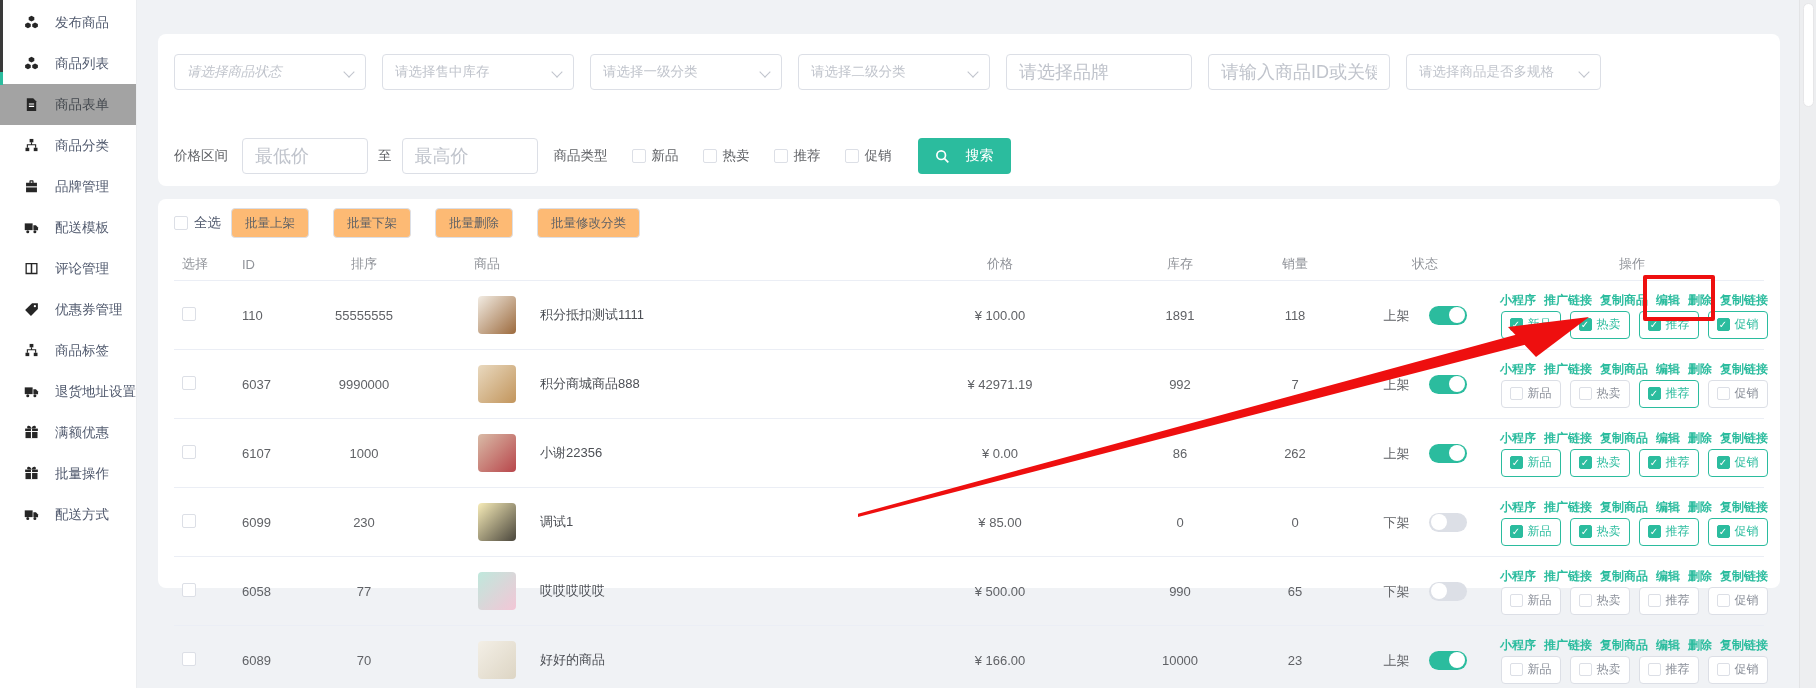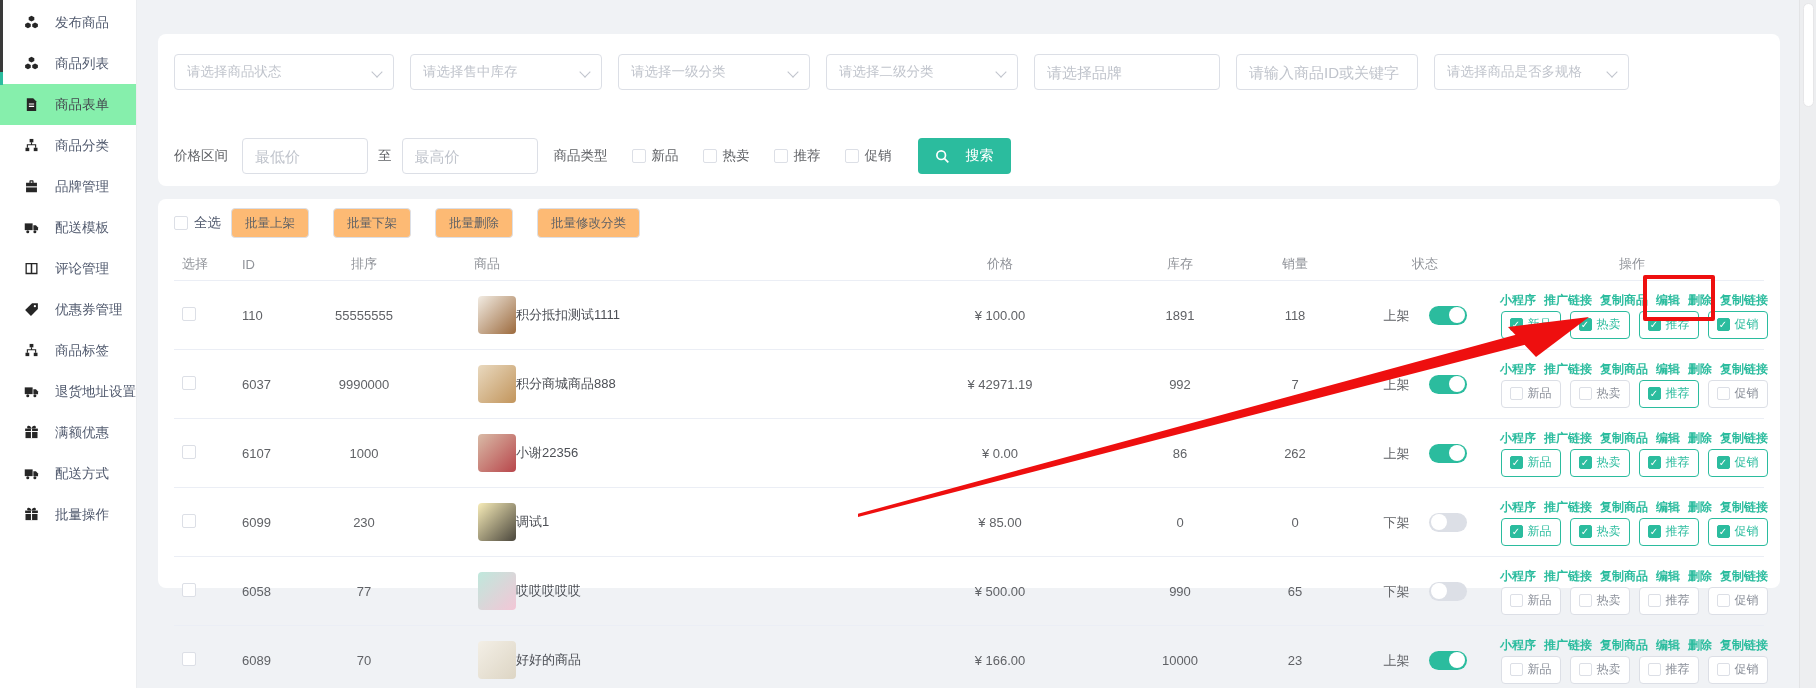--- a/index.html
+++ b/index.html
@@ -8,32 +8,32 @@
   }
   html,body{margin:0;padding:0}
   .app{position:relative;width:1816px;height:688px;background:#f0f2f5;overflow:hidden;
        font-family:"Liberation Sans","DejaVu Sans",sans-serif;color:var(--txt)}
   
   .sidebar{position:absolute;left:0;top:0;width:137px;height:688px;background:#fff;border-right:1px solid #ebedf0;box-sizing:border-box}
   .edge-dark{position:absolute;left:0;top:0;width:3px;height:72px;background:#3a3a3a}
   .edge-teal{position:absolute;left:0;top:72px;width:3px;height:13px;background:var(--accent)}
   .nav{padding-top:2px}
   .nav-item{height:41px;display:flex;align-items:center;gap:16px;padding-left:24px;font-size:13.5px;color:#515a6e;cursor:pointer;white-space:nowrap}
-  .nav-item.active{background:#86efac;color:#44494f}
+  .nav-item.active{background:#a3a3a3;color:#44494f}
   .nicon{width:15px;height:15px;flex:none;color:#262626;fill:#262626}
   
   .card{position:absolute;left:158px;width:1622px;background:#fff;border-radius:8px;box-sizing:border-box}
   .filters-card{top:34px;height:152px;padding:20px 16px}
   .table-card{top:199px;height:389px;padding:8px 16px 0}
   
   .frow1{display:flex;gap:16px}
   .fselect{position:relative;height:36px;border:1px solid var(--border);border-radius:4px;display:flex;align-items:center;
            padding:0 26px 0 12px;color:var(--ph);font-size:13.5px;box-sizing:border-box;background:#fff;cursor:pointer}
   .chev{position:absolute;right:12px;top:13px;width:7px;height:7px;border-right:1.4px solid var(--ph);border-bottom:1.4px solid var(--ph);transform:rotate(45deg)}
-  .finput{height:36px;border:1px solid var(--border);border-radius:4px;padding:12px 12px;font-size:15px;color:var(--txt);box-sizing:border-box;outline:none;background:#fff}
+  .finput{height:36px;border:1px solid var(--border);border-radius:4px;padding:12px 12px;font-size:18px;color:var(--txt);box-sizing:border-box;outline:none;background:#fff}
   .finput::placeholder{color:var(--ph)}
   .frow2{margin-top:48px;display:flex;align-items:center;font-size:13.5px;color:var(--txt)}
   .lbl{flex:none}
   .price-min{width:126px;margin-left:14px}
   .zhi{margin:0 10px}
   .price-max{width:136px}
   .type-lbl{margin-left:16px}
   .ck{display:flex;align-items:center;gap:6px;margin-left:24px;cursor:pointer}
   .ckbox{width:14px;height:14px;border:1px solid var(--border);border-radius:2px;background:#fff;box-sizing:border-box}
   .search-btn{margin-left:26px;height:36px;padding:0 17px;background:var(--accent);color:#fff;border:none;border-radius:4px;
@@ -46,21 +46,21 @@
   
   .grid{display:grid;grid-template-columns:44px 80px 132px 450px 240px 120px 110px 150px 1fr;align-items:center}
   .thead{height:32px;margin-top:9px;border-bottom:1px solid var(--sep);color:var(--muted);font-size:13px}
   .trow{height:68px;border-bottom:1px solid var(--sep);font-size:13px;color:var(--txt)}
   .c-sel{padding-left:8px}
   .c-id{padding-left:24px}
   .c-sort,.c-mid{text-align:center}
   .h-prod{padding-left:44px}
   .h-act,.c-act{text-align:center}
   .rcheck{display:inline-block;width:14px;height:14px;border:1px solid var(--border);border-radius:2px;background:#fff;box-sizing:border-box;cursor:pointer}
-  .c-prod{display:flex;align-items:center;gap:0;padding-left:48px}
+  .c-prod{display:flex;align-items:center;gap:24px;padding-left:48px}
   .pimg{width:38px;height:38px;border-radius:4px;flex:none}
   .pname{color:#4c4f55}
   .c-status{display:flex;justify-content:center;align-items:flex-end;gap:19px}
   .toggle{position:relative;width:38px;height:19px;border-radius:10px;flex:none;cursor:pointer}
   .toggle.on{background:var(--accent)}
   .toggle.off{background:var(--toggle-off)}
   .knob{position:absolute;top:1.5px;width:16px;height:16px;border-radius:50%;background:#fff}
   .toggle.on .knob{right:2px}
   .toggle.off .knob{left:2px}
   .c-act{display:flex;flex-direction:column;align-items:center;gap:2px}
@@ -189,38 +189,38 @@
           <span>退货地址设置</span>
         </div>
         <div class="nav-item">
           <svg class="nicon">
             <use href="#sym-gift"></use>
           </svg>
           <span>满额优惠</span>
         </div>
         <div class="nav-item">
           <svg class="nicon">
+            <use href="#sym-gift"></use>
+          </svg>
+          <span>批量操作</span>
+        </div>
+        <div class="nav-item">
+          <svg class="nicon">
             <use href="#sym-truck"></use>
           </svg>
           <span>配送方式</span>
-        </div>
-        <div class="nav-item">
-          <svg class="nicon">
-            <use href="#sym-gift"></use>
-          </svg>
-          <span>批量操作</span>
         </div>
       </div>
     <div class="edge-dark"></div>
     <div class="edge-teal"></div>
   </aside>
 
   <section class="card filters-card">
     <div class="frow1">
-        <div class="fselect" style="width: 220px;">
+        <div class="fselect" style="width: 192px; font-style: italic;">
           <span>请选择商品状态</span>
           <i class="chev"></i>
         </div>
         <div class="fselect" style="width: 192px;">
           <span>请选择售中库存</span>
           <i class="chev"></i>
         </div>
         <div class="fselect" style="width: 192px;">
           <span>请选择一级分类</span>
           <i class="chev"></i>

